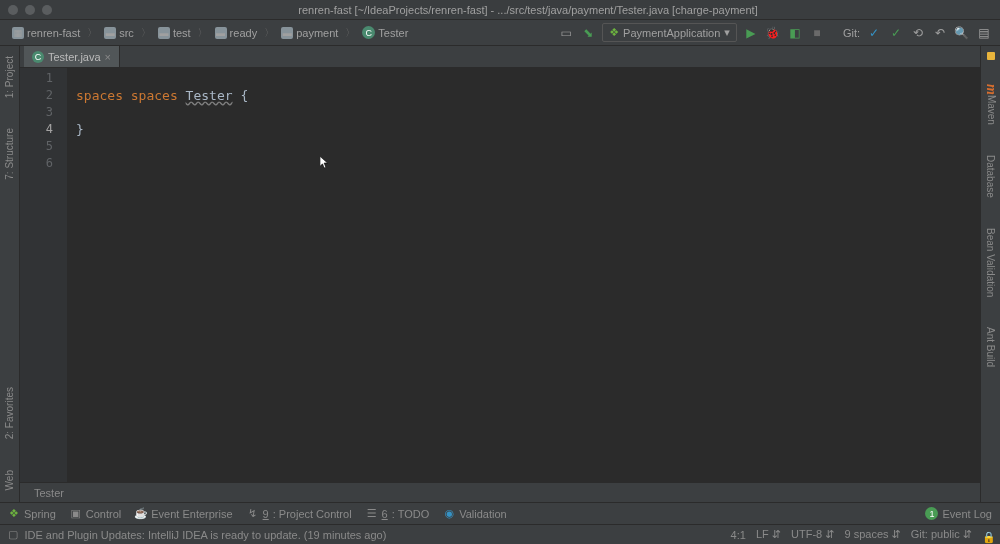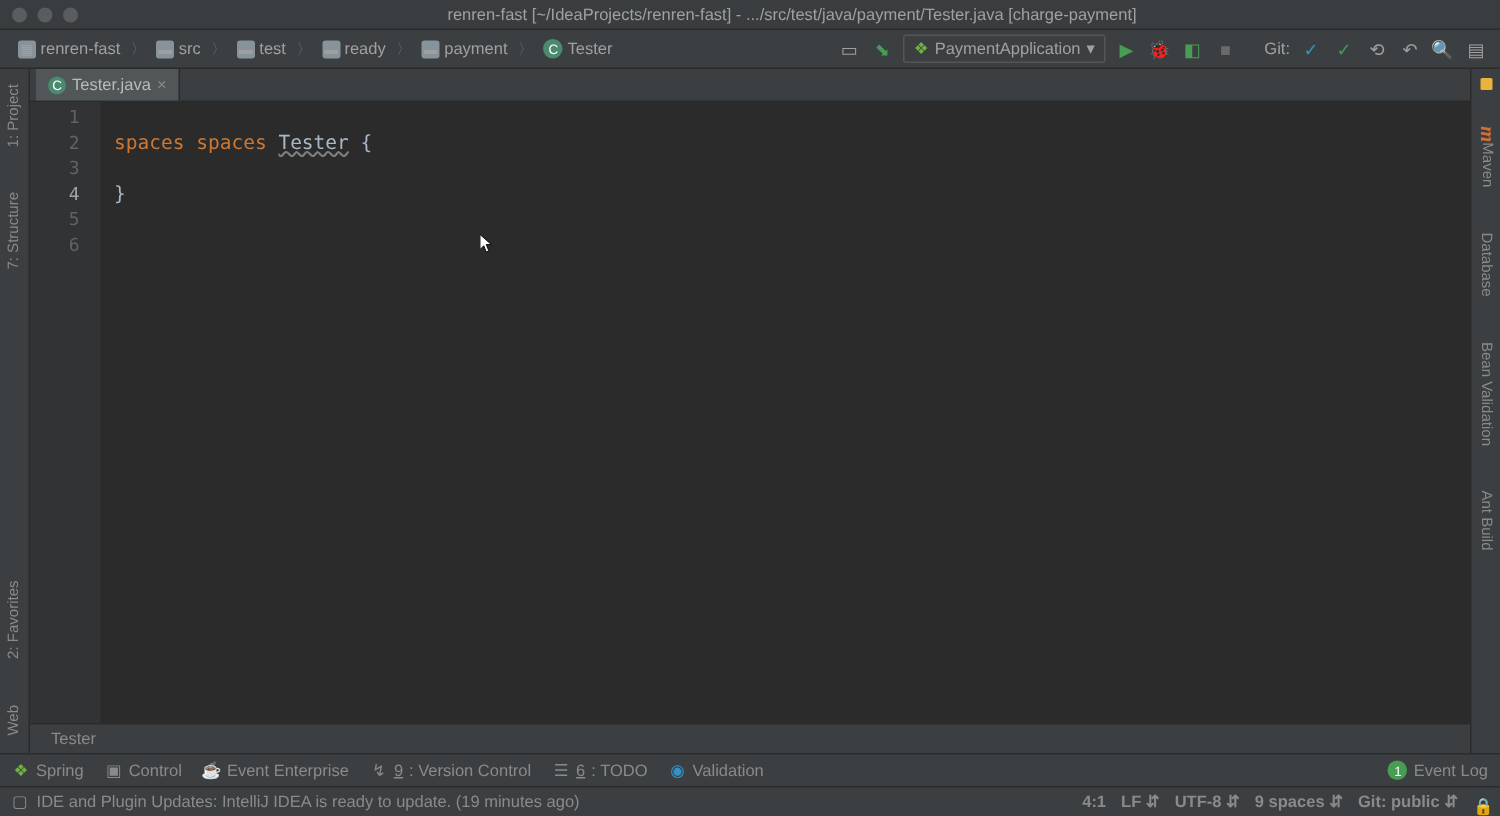--- a/index.html
+++ b/index.html
@@ -165,21 +165,21 @@
   height: 20px;
   background: #3c3f41;
   border-top: 1px solid #2b2b2b;
   display: flex;
   align-items: center;
   padding: 0 8px;
   font-size: 11px;
   color: #8a8a8a;
 }
 .status-msg { display: flex; align-items: center; gap: 6px; }
-.status-right { margin-left: auto; display: flex; align-items: flex-end; gap: 10px; font-weight: bold; }
+.status-right { margin-left: auto; display: flex; align-items: flex-end; gap: 10px; }
 .status-item { cursor: pointer; }
 .lock-icon { width: 10px; height: 10px; }
 
 .maven-m { font-style: italic; font-weight: bold; font-size: 14px; color: #d66e2f; font-family: serif; }
 </style>
 </head>
 <body>
 
 <div class="title-bar">
   <div class="traffic-lights">
@@ -309,21 +309,21 @@
     <span class="icon">▣</span>
     <span>Control</span>
   </div>
   <div class="bt-item">
     <span class="icon" style="color:#d97a29">☕</span>
     <span>Event Enterprise</span>
   </div>
   <div class="bt-item">
     <span class="icon">↯</span>
     <span class="underline">9</span>
-      <span>: Version Control</span>
+      <span>: Project Control</span>
   </div>
   <div class="bt-item">
     <span class="icon">☰</span>
     <span class="underline">6</span>
       <span>: TODO</span>
   </div>
   <div class="bt-item">
     <span class="icon" style="color:#3592c4">◉</span>
     <span>Validation</span>
   </div>

